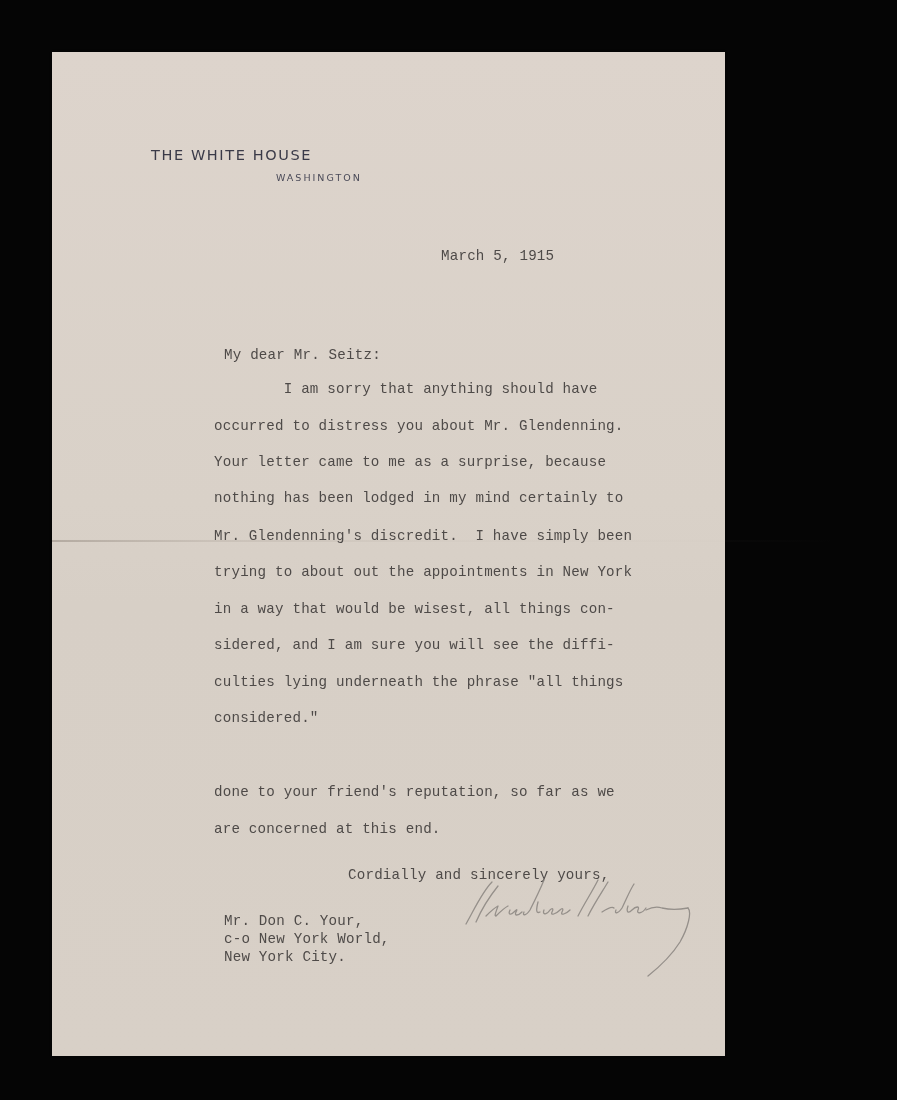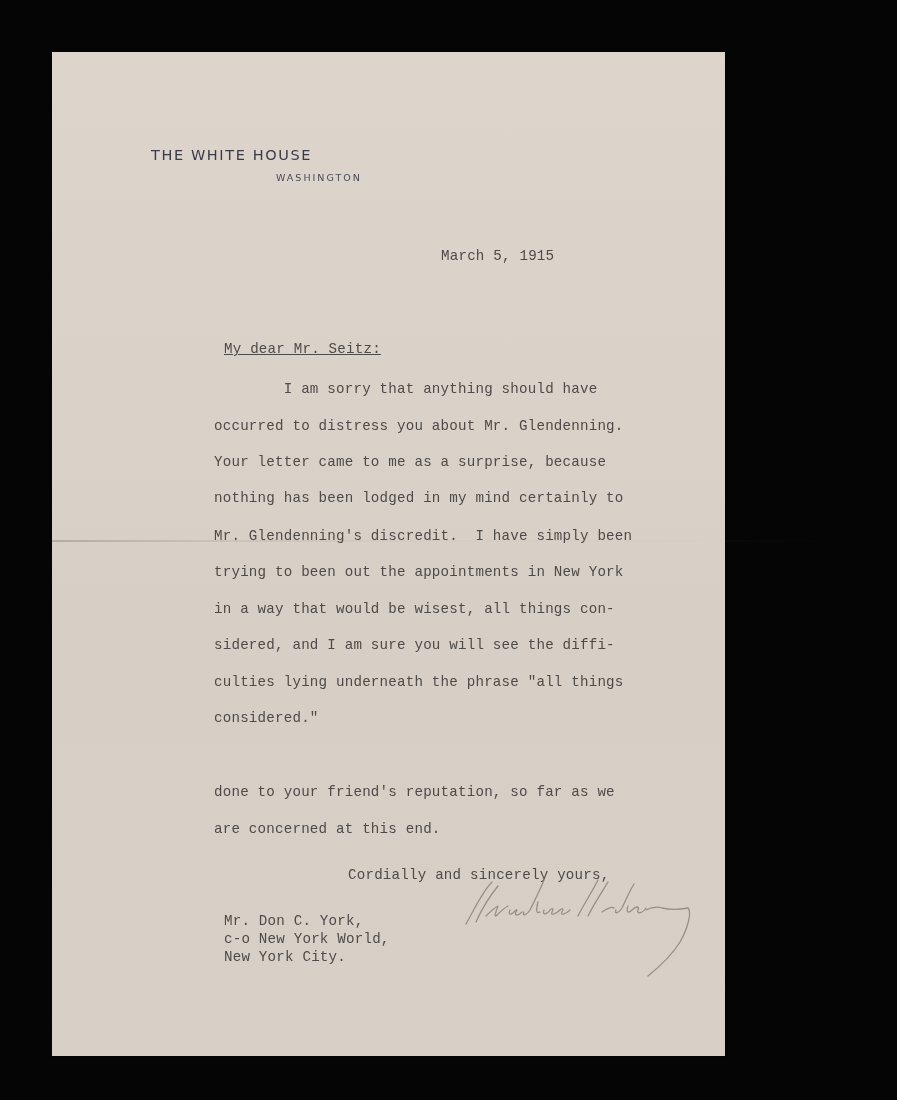--- a/index.html
+++ b/index.html
@@ -53,21 +53,21 @@
     .typed {
       position: absolute;
       font-family: "Liberation Mono", "DejaVu Sans Mono", monospace;
       font-size: 14.2px;
       color: #4e4a48;
       white-space: pre;
       letter-spacing: 0.2px;
       margin-top: 36px;
     }
     .date { left: 389px; top: 160px; }
-    .salutation { left: 172px; top: 253px; text-decoration: underline; }
+    .salutation { left: 172px; top: 259px; }
     .body-line { left: 162px; text-align: center; }
     .closing { left: 296px; top: 779px; }
     .address-line {
       position: absolute;
       left: 172px;
       font-family: "Liberation Mono", "DejaVu Sans Mono", monospace;
       font-size: 14.2px;
       color: #4e4a48;
       white-space: pre;
       letter-spacing: 0.2px;
@@ -90,21 +90,21 @@
   <div class="letterhead-sub">WASHINGTON</div>
 
   <div class="typed date">March 5, 1915</div>
   <div class="typed salutation">My dear Mr. Seitz:</div>
 
   <div class="typed body-line" style="top:293px">        I am sorry that anything should have</div>
   <div class="typed body-line" style="top:330px">occurred to distress you about Mr. Glendenning.</div>
   <div class="typed body-line" style="top:366px">Your letter came to me as a surprise, because</div>
   <div class="typed body-line" style="top:402px">nothing has been lodged in my mind certainly to</div>
   <div class="typed body-line" style="top:440px">Mr. Glendenning's discredit.  I have simply been</div>
-  <div class="typed body-line" style="top:476px">trying to been out the appointments in New York</div>
+  <div class="typed body-line" style="top:476px">trying to about out the appointments in New York</div>
   <div class="typed body-line" style="top:513px">in a way that would be wisest, all things con-</div>
   <div class="typed body-line" style="top:549px">sidered, and I am sure you will see the diffi-</div>
   <div class="typed body-line" style="top:586px">culties lying underneath the phrase "all things</div>
   <div class="typed body-line" style="top:622px">considered."</div>
   <div class="typed body-line" style="top:696px">done to your friend's reputation, so far as we</div>
   <div class="typed body-line" style="top:733px">are concerned at this end.</div>
 
   <div class="typed closing">Cordially and sincerely yours,</div>
 
   <svg class="signature" viewBox="0 0 260 110">
@@ -113,16 +113,16 @@
       <path d="M58 38 C56 42, 58 44, 62 40 C64 38, 66 36, 64 40 C62 44, 66 44, 70 40"></path>
       <path d="M72 40 C70 44, 74 44, 78 38 C82 30, 88 18, 92 8 M86 30 C84 38, 84 42, 88 40"></path>
       <path d="M92 38 C90 42, 94 44, 98 38 C100 36, 102 36, 100 40 C98 44, 104 42, 108 38 C110 36, 112 36, 110 40 C108 44, 114 42, 118 38"></path>
       <path d="M126 44 C132 32, 140 20, 146 8 M136 44 C142 32, 150 20, 156 10 M150 40 C156 36, 160 34, 162 36"></path>
       <path d="M164 38 C162 42, 166 42, 170 36 C174 28, 178 18, 182 12 M176 34 C174 40, 176 42, 180 38 C184 34, 188 34, 186 38 C184 42, 190 42, 194 36"></path>
       <path d="M194 38 C198 36, 204 34, 210 36 C218 38, 226 38, 236 36"></path>
       <path d="M236 36 C240 40, 236 56, 228 70 C218 86, 206 96, 196 104"></path>
     </g>
   </svg>
 
-  <div class="address-line" style="top:861px">Mr. Don C. York,</div>
+  <div class="address-line" style="top:861px">Mr. Don C. Your,</div>
   <div class="address-line" style="top:879px">c-o New York World,</div>
   <div class="address-line" style="top:897px">New York City.</div>
 </div>
 
 </body></html>

